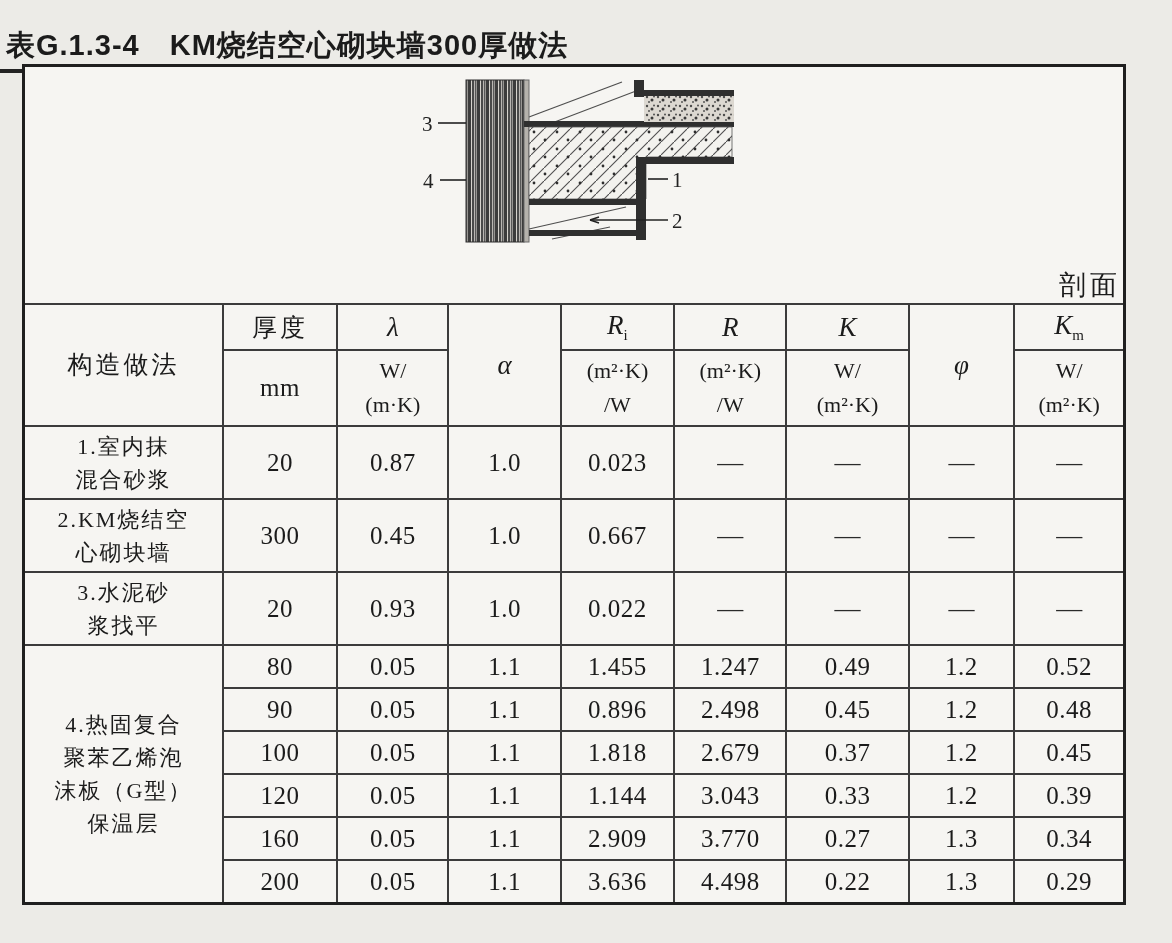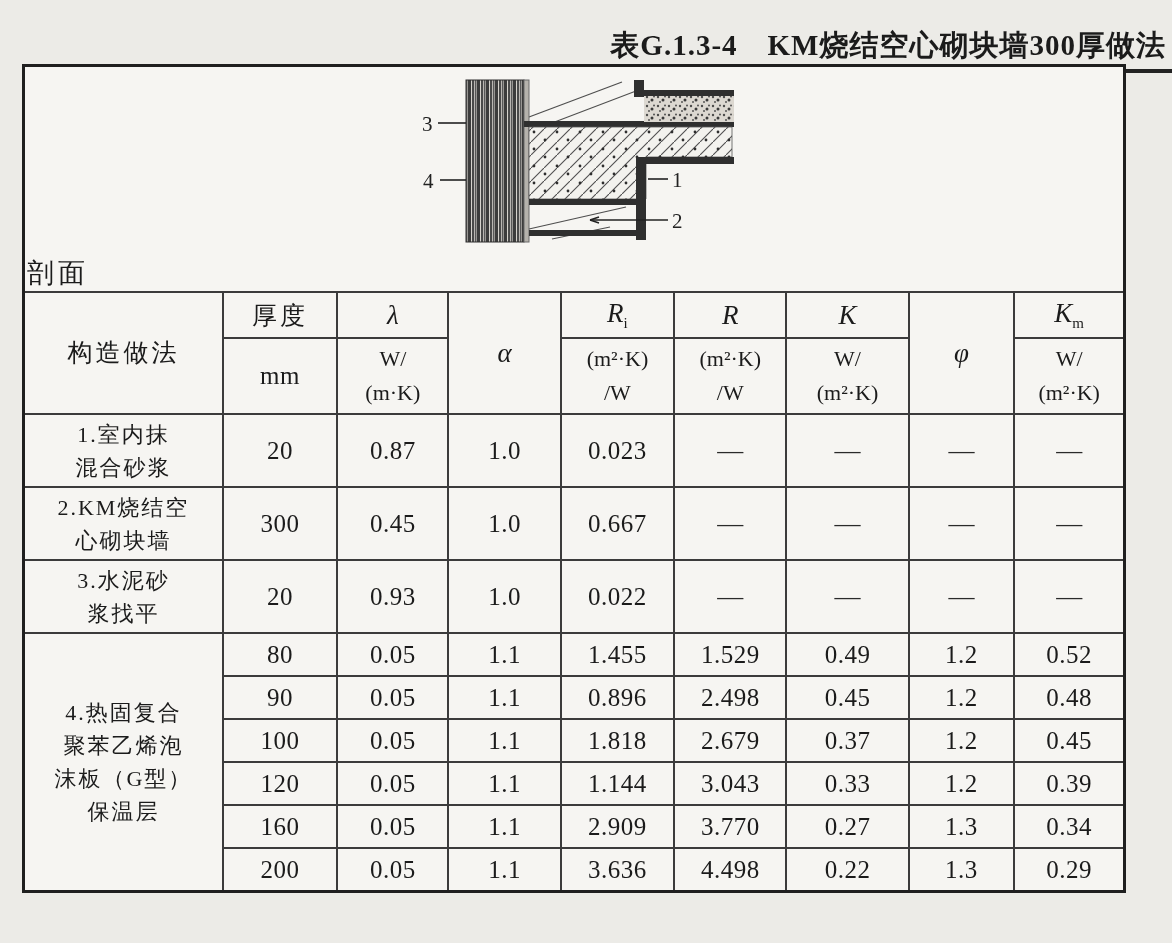--- a/index.html
+++ b/index.html
@@ -7,22 +7,22 @@
     position:relative;
     width:1172px;height:943px;
     background:#ecebe7;
     font-family:"Liberation Serif","DejaVu Serif",serif;
     color:#1b1b1b;
     overflow:hidden;
   }
   
   .title-band{
     position:absolute;top:26px;left:0;width:100%;
-    text-align:right;
-    font-family:Liberation Serif, serif;
+    text-align:left;
+    font-family:Liberation Sans, sans-serif;
     font-weight:700;font-size:29px;
   }
   .title-underline{
     display:inline-block;
     border-bottom:4px solid #232323;
     padding:0 6px 3px 6px;
     white-space:nowrap;
   }
   .title-prefix{letter-spacing:1px;}
   .title-gap{display:inline-block;width:30px;}
@@ -52,21 +52,21 @@
   .h-unit{font-size:22px;line-height:1.55;}
   .sym{font-style:italic;font-size:27px;font-family:"Liberation Serif","DejaVu Serif",serif;}
   .sym sub{font-style:normal;font-size:15px;}
   .num{font-size:25px;letter-spacing:0.5px;}
   .dash{font-size:26px;color:#2a2a2a;}
   
   .diagram-cell{background:#f6f5f2;}
   .diagram-box{width:100%;text-align:center;padding-top:10px;}
   .diagram-box svg{display:inline-block;}
   .diagram-caption{
-    margin-top:4px;text-align:left;
+    margin-top:16px;text-align:right;
     font-size:27px;letter-spacing:4px;
   }
 </style>
 </head>
 <body>
 
 <div class="canvas">
 
   <div class="title-band">
     <span class="title-underline">
@@ -226,21 +226,21 @@
 
     <tr class="r-sub">
       <td rowspan="6" class="c-method pre">4.热固复合
 聚苯乙烯泡
 沫板（G型）
 保温层</td>
       <td class="num">80</td>
       <td class="num">0.05</td>
       <td class="num">1.1</td>
       <td class="num">1.455</td>
-      <td class="num">1.529</td>
+      <td class="num">1.247</td>
       <td class="num">0.49</td>
       <td class="num">1.2</td>
       <td class="num">0.52</td>
     </tr>
     <tr class="r-sub">
       <td class="num">90</td>
       <td class="num">0.05</td>
       <td class="num">1.1</td>
       <td class="num">0.896</td>
       <td class="num">2.498</td>

